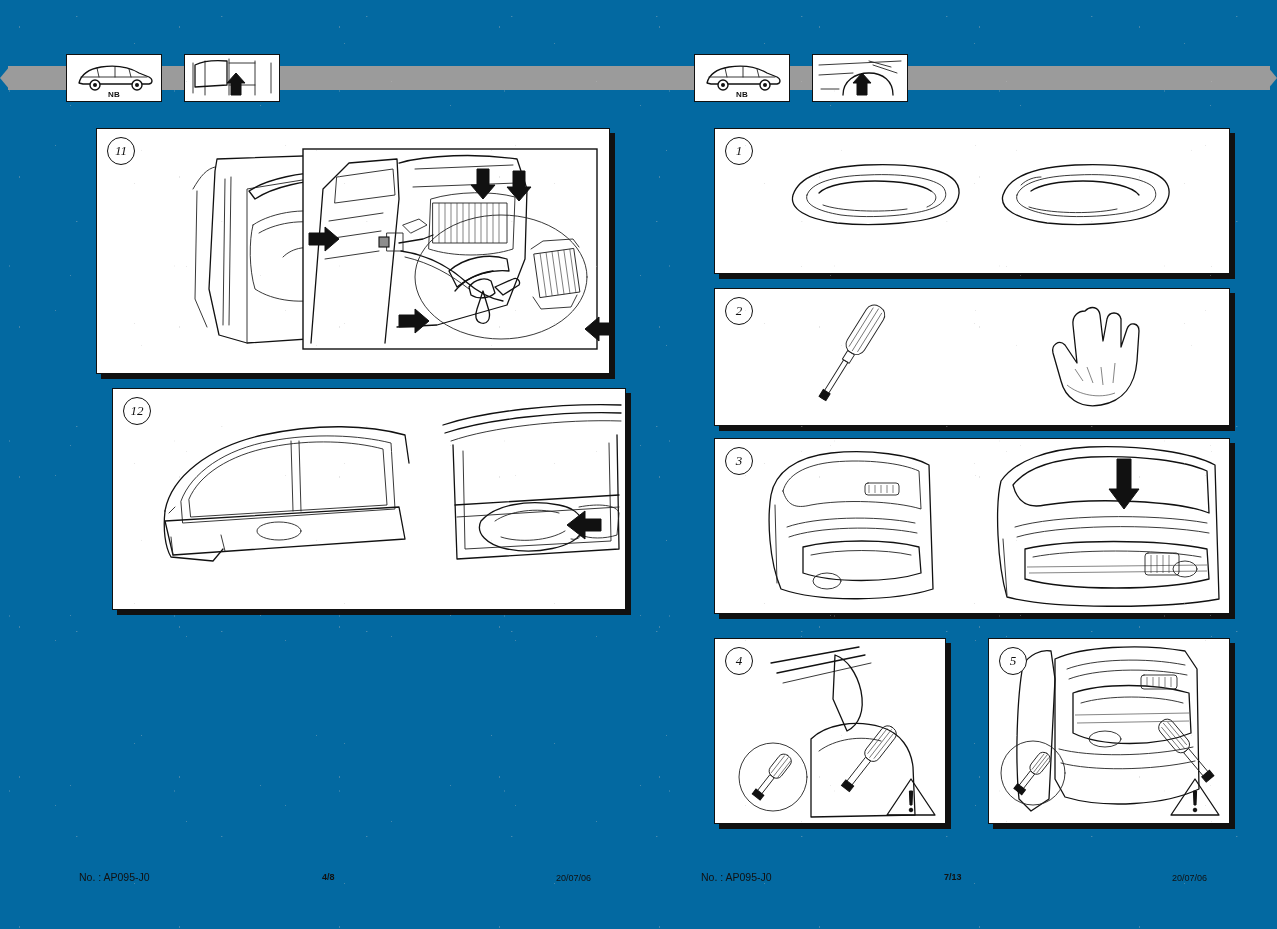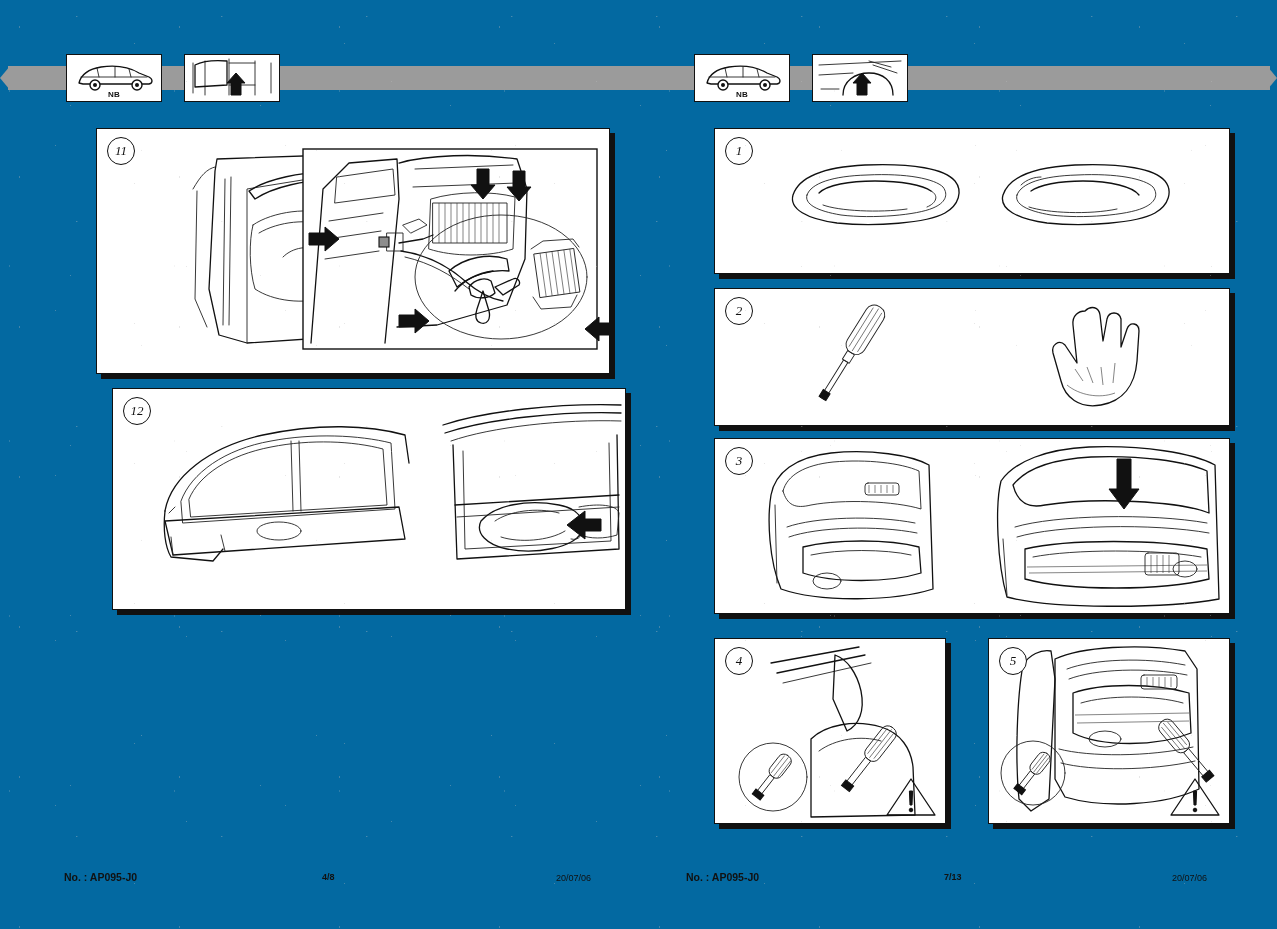--- a/index.html
+++ b/index.html
@@ -82,22 +82,23 @@
     line-height: 25px;
     text-align: center;
     font-family: "Liberation Serif", serif;
     background: #fff;
     font-style: italic;
   }
   
   .footer-text {
     position: absolute;
     font-size: 10.5px;
-    font-weight: bold;
+    font-weight: normal;
     white-space: nowrap;
+    margin-left: 15px;
   }
   .footer-small {
     position: absolute;
     font-size: 9px;
     white-space: nowrap;
   }
   svg { display: block; }
   .ln { fill: none; stroke: #111; stroke-width: 1.3; stroke-linejoin: round; stroke-linecap: round; }
   .ln-thin { fill: none; stroke: #222; stroke-width: .9; stroke-linejoin: round; stroke-linecap: round; }
   .ln-hair { fill: none; stroke: #333; stroke-width: .6; }

